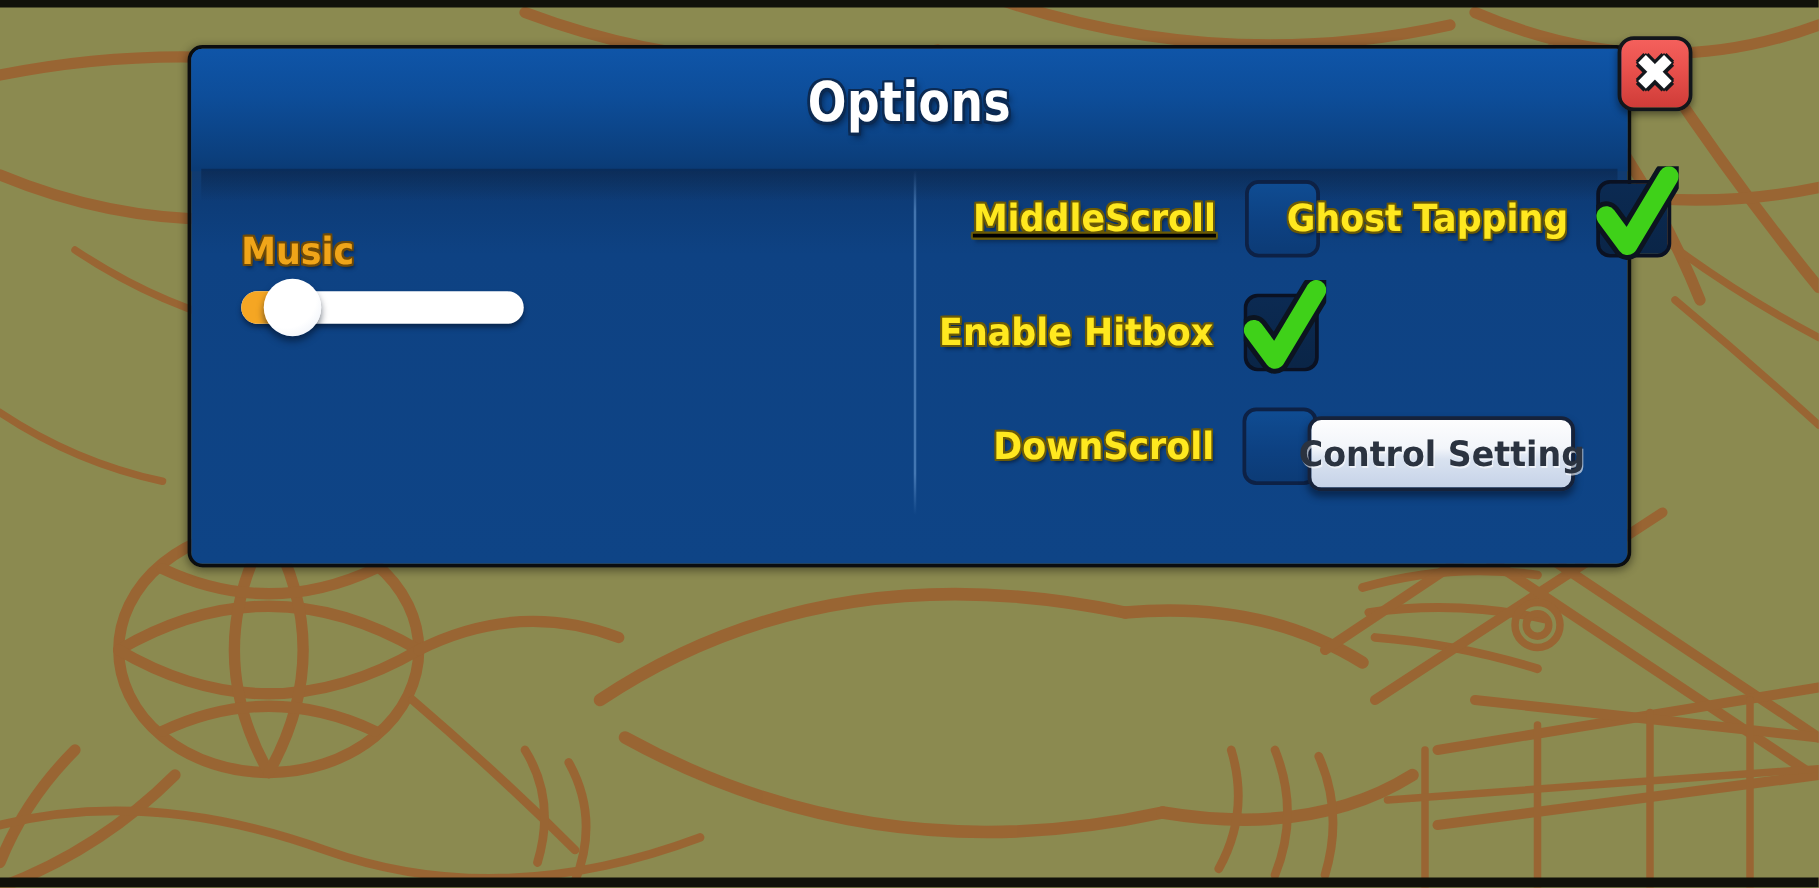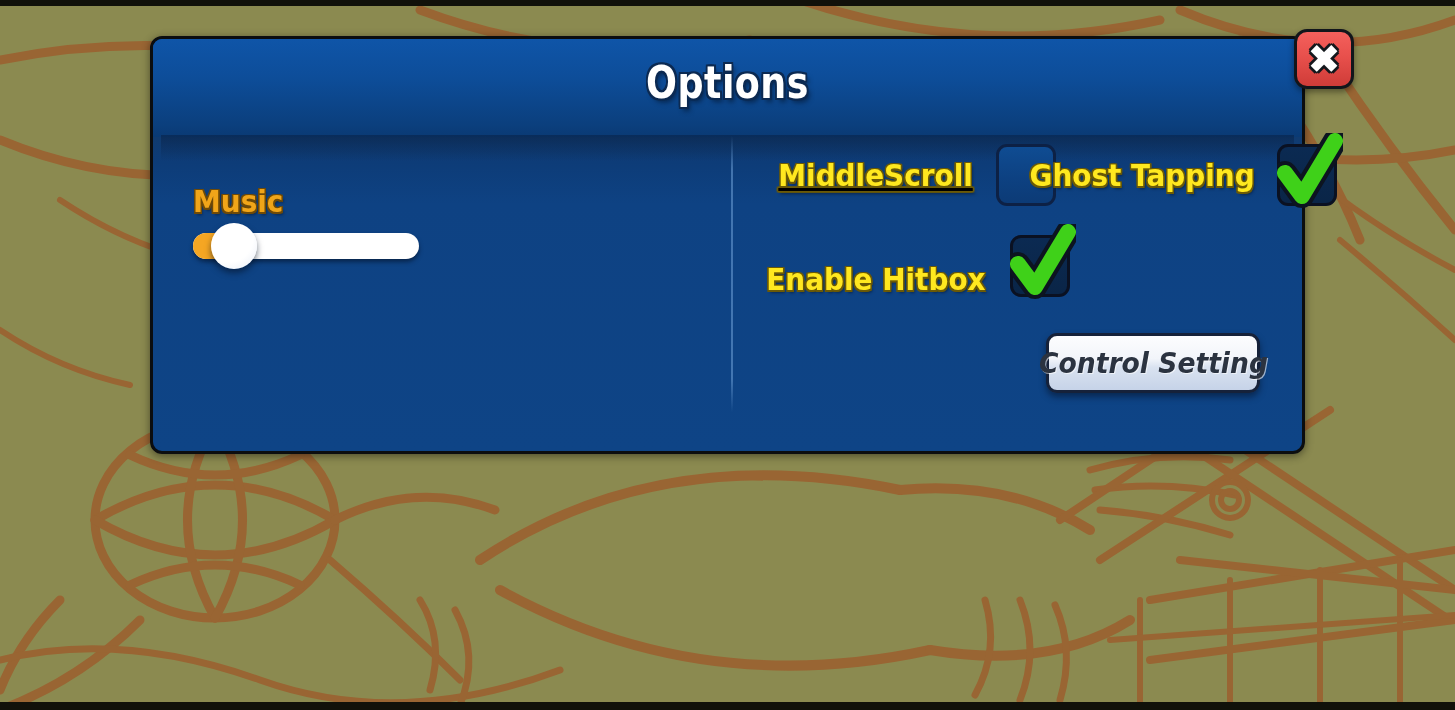--- a/index.html
+++ b/index.html
@@ -171,21 +171,20 @@
   
   #control-setting-button{
     position:absolute;
     width:214px; height:60px;
     border:3px solid #16223a;
     border-radius:11px;
     background:linear-gradient(180deg,#fdfdfe 0%,#f2f5fa 42%,#d9e2f0 58%,#c6d3e8 100%);
     display:flex; align-items:center; justify-content:center;
     cursor:pointer;
     box-shadow:0 4px 6px rgba(3,14,32,.5);
-    font-style:italic;
   }
   #control-setting-button .btn-text{
     font-family:"DejaVu Sans", sans-serif;
     font-size:28px; font-weight:bold;
     color:#2b3340;
     transform:scaleX(.95);
     white-space:nowrap;
     text-shadow:1px 1px 0 rgba(255,255,255,.6);
   }
 </style>
@@ -309,31 +308,35 @@
       <div class="toggle-row" style="left:288px; top:14px;">
         <span class="toggle-label">Ghost Tapping</span>
         <div class="checkbox checked" style="margin-left:14px;">
           <svg class="check-glyph" viewBox="0 0 66 82">
             <path d="M8 40 L25 63 L58 8" fill="none" stroke="#0c1420" stroke-width="24" stroke-linecap="round" stroke-linejoin="round"></path>
             <path d="M8 40 L25 63 L58 8" fill="none" stroke="#3fd119" stroke-width="16" stroke-linecap="round" stroke-linejoin="round"></path>
           </svg>
         </div>
       </div>
 
-      <div class="toggle-row" style="left:25px; top:105px;align-items:flex-end;">
+      <div class="toggle-row" style="left:10px; top:105px;">
         <span class="toggle-label">Enable Hitbox</span>
         <div class="checkbox checked" style="margin-left:16px;">
           <svg class="check-glyph" viewBox="0 0 66 82">
             <path d="M8 40 L25 63 L58 8" fill="none" stroke="#0c1420" stroke-width="24" stroke-linecap="round" stroke-linejoin="round"></path>
             <path d="M8 40 L25 63 L58 8" fill="none" stroke="#3fd119" stroke-width="16" stroke-linecap="round" stroke-linejoin="round"></path>
           </svg>
         </div>
       </div>
 
 
+      <div class="toggle-row" style="left:55px; top:196px;">
+        <span class="toggle-label">DownScroll</span>
+        <div class="checkbox" style="margin-left:16px;"></div>
+      </div>
 
       <div id="control-setting-button" style="left:313px; top:203px;">
         <span class="btn-text">Control Setting</span>
       </div>
 
     </div>
   </div>
 </div>
 
 </body></html>

